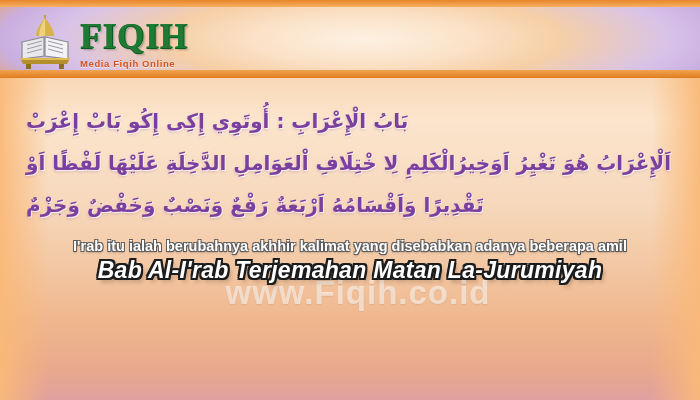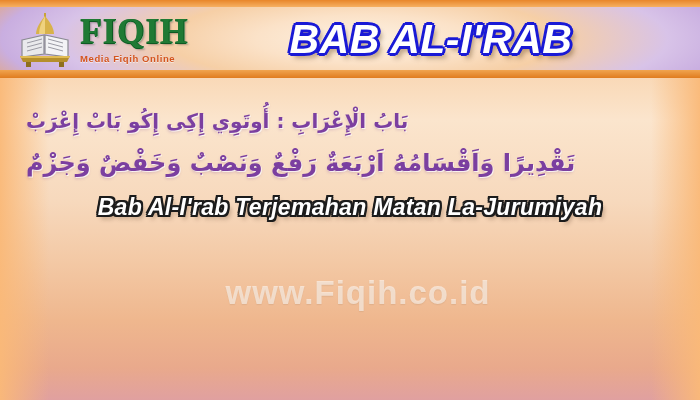--- a/index.html
+++ b/index.html
@@ -78,21 +78,21 @@
     position: relative;
     height: 100%;
     display: flex;
     align-items: center;
     z-index: 4;
   }
 
   
   .logo {
     display: flex;
-    align-items: center;
+    align-items: flex-end;
     margin-left: 14px;
     width: 188px;
     height: 62px;
     position: relative;
   }
   .logo-mark {
     width: 62px;
     height: 58px;
     position: relative;
     flex: 0 0 auto;
@@ -182,21 +182,21 @@
     line-height: 42px;
     font-weight: bold;
     color: #7b3fa0;
     text-shadow:
       1px 1px 0 rgba(255,255,255,.75),
       0 2px 3px rgba(120,70,150,.22);
     white-space: nowrap;
   }
   .arabic-line.l1 { font-size: 20px; }
   .arabic-line.l2 { font-size: 20px; }
-  .arabic-line.l3 { font-size: 24px; }
+  .arabic-line.l3 { font-size: 20px; }
 
   .translation-block {
     position: relative;
     z-index: 3;
     margin-top: 10px;
     text-align: center;
   }
   .translation-line {
     font-size: 14.5px;
     font-weight: bold;
@@ -262,34 +262,35 @@
             <rect x="12" y="52" width="5" height="5" fill="#8e6f1f"></rect>
             <rect x="45" y="52" width="5" height="5" fill="#8e6f1f"></rect>
           </svg>
         </span>
         <span class="logo-text">
           <span class="logo-title">FIQIH</span>
           <span class="logo-sub">Media Fiqih Online</span>
         </span>
       </div>
 
-      <div class="header-title">BAB AL-I'RAB</div>
     </div>
   </div>
 
   <div class="body-area">
 
     <div class="watermark">www.Fiqih.co.id</div>
 
     <div class="arabic-block">
       <div class="arabic-line l1">بَابُ الْإِعْرَابِ : أُوتَوِي إِكِى إِكُو بَابْ إِعْرَبْ</div>
+      <div class="arabic-line l2">اَلْإِعْرَابُ هُوَ تَغْيِرُ اَوَخِيرُالْكَلِمِ لِا خْتِلَافِ اْلعَوَامِلِ الدَّخِلَةِ عَلَيْهَا لَفْظًا اَوْ</div>
       <div class="arabic-line l3">تَقْدِيرًا وَاَقْسَامُهُ اَرْبَعَةٌ رَفْعٌ وَنَصْبٌ وَخَفْضٌ وَجَزْمٌ</div>
     </div>
 
     <div class="translation-block">
+      <div class="translation-line">I'rab itu ialah berubahnya akhhir kalimat yang disebabkan adanya beberapa amil</div>
     </div>
 
     <div class="caption-block">
       <span class="caption">Bab Al-I'rab Terjemahan Matan La-Jurumiyah</span>
     </div>
 
   </div>
 </div>
 
 </body></html>

